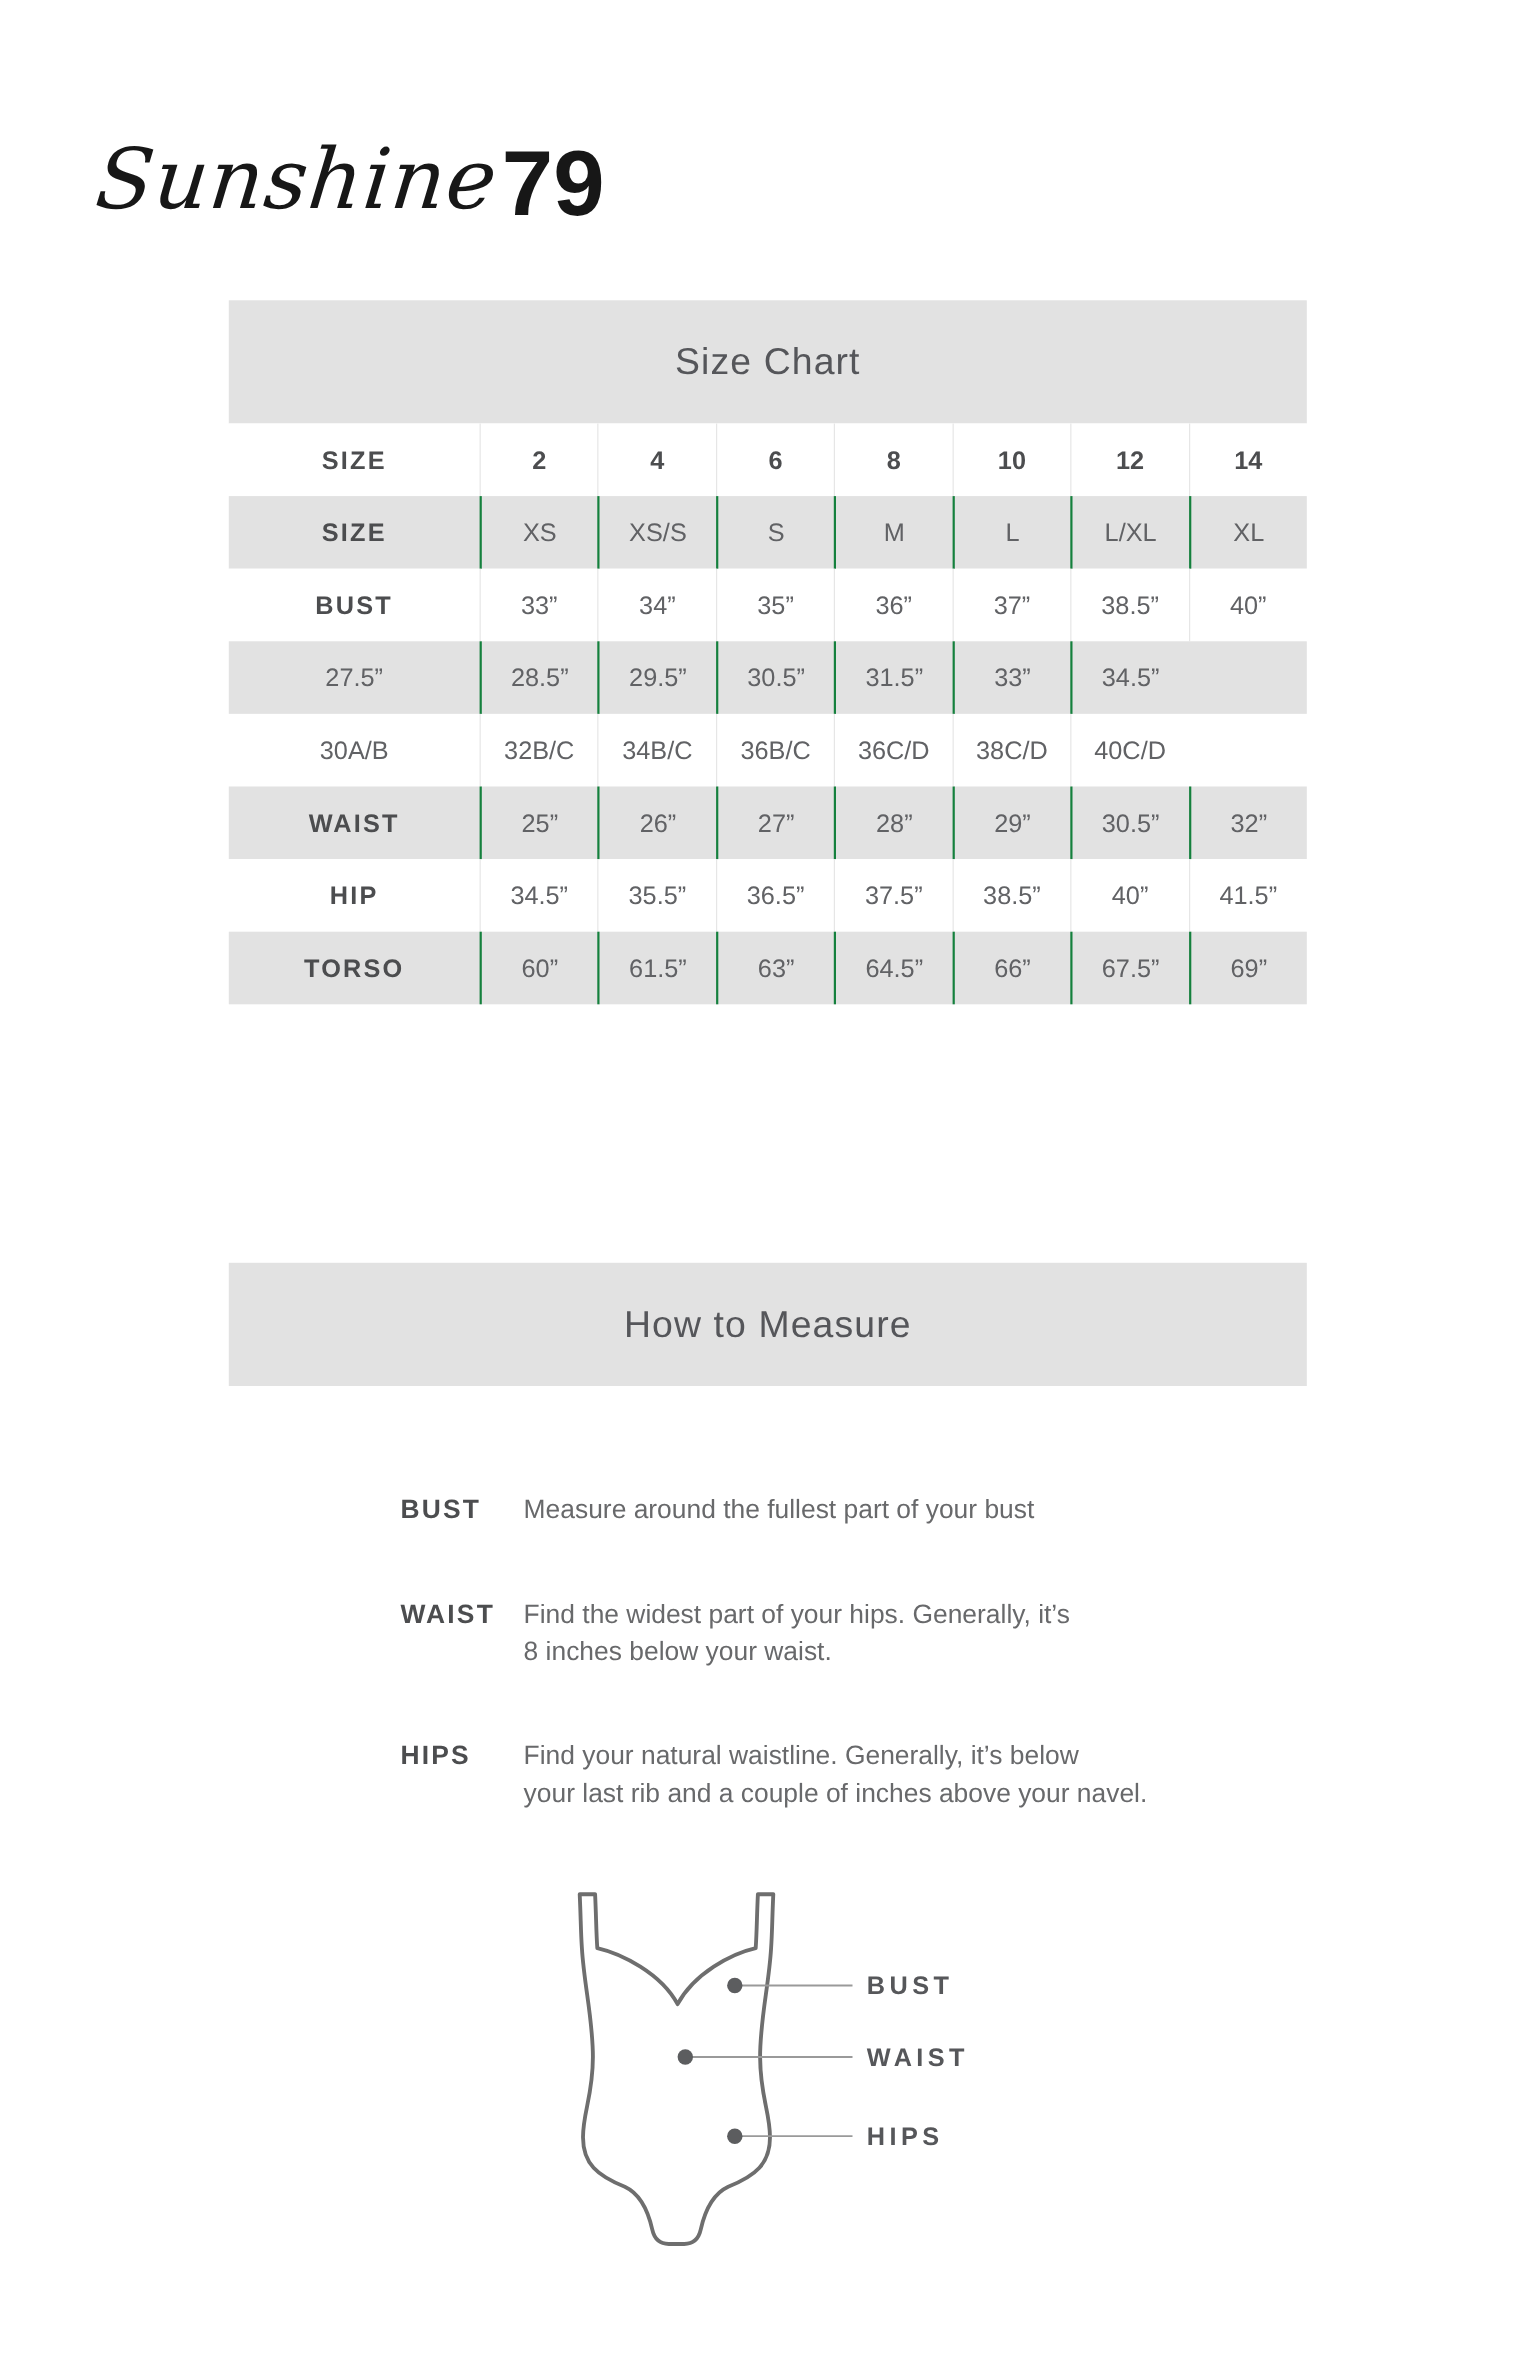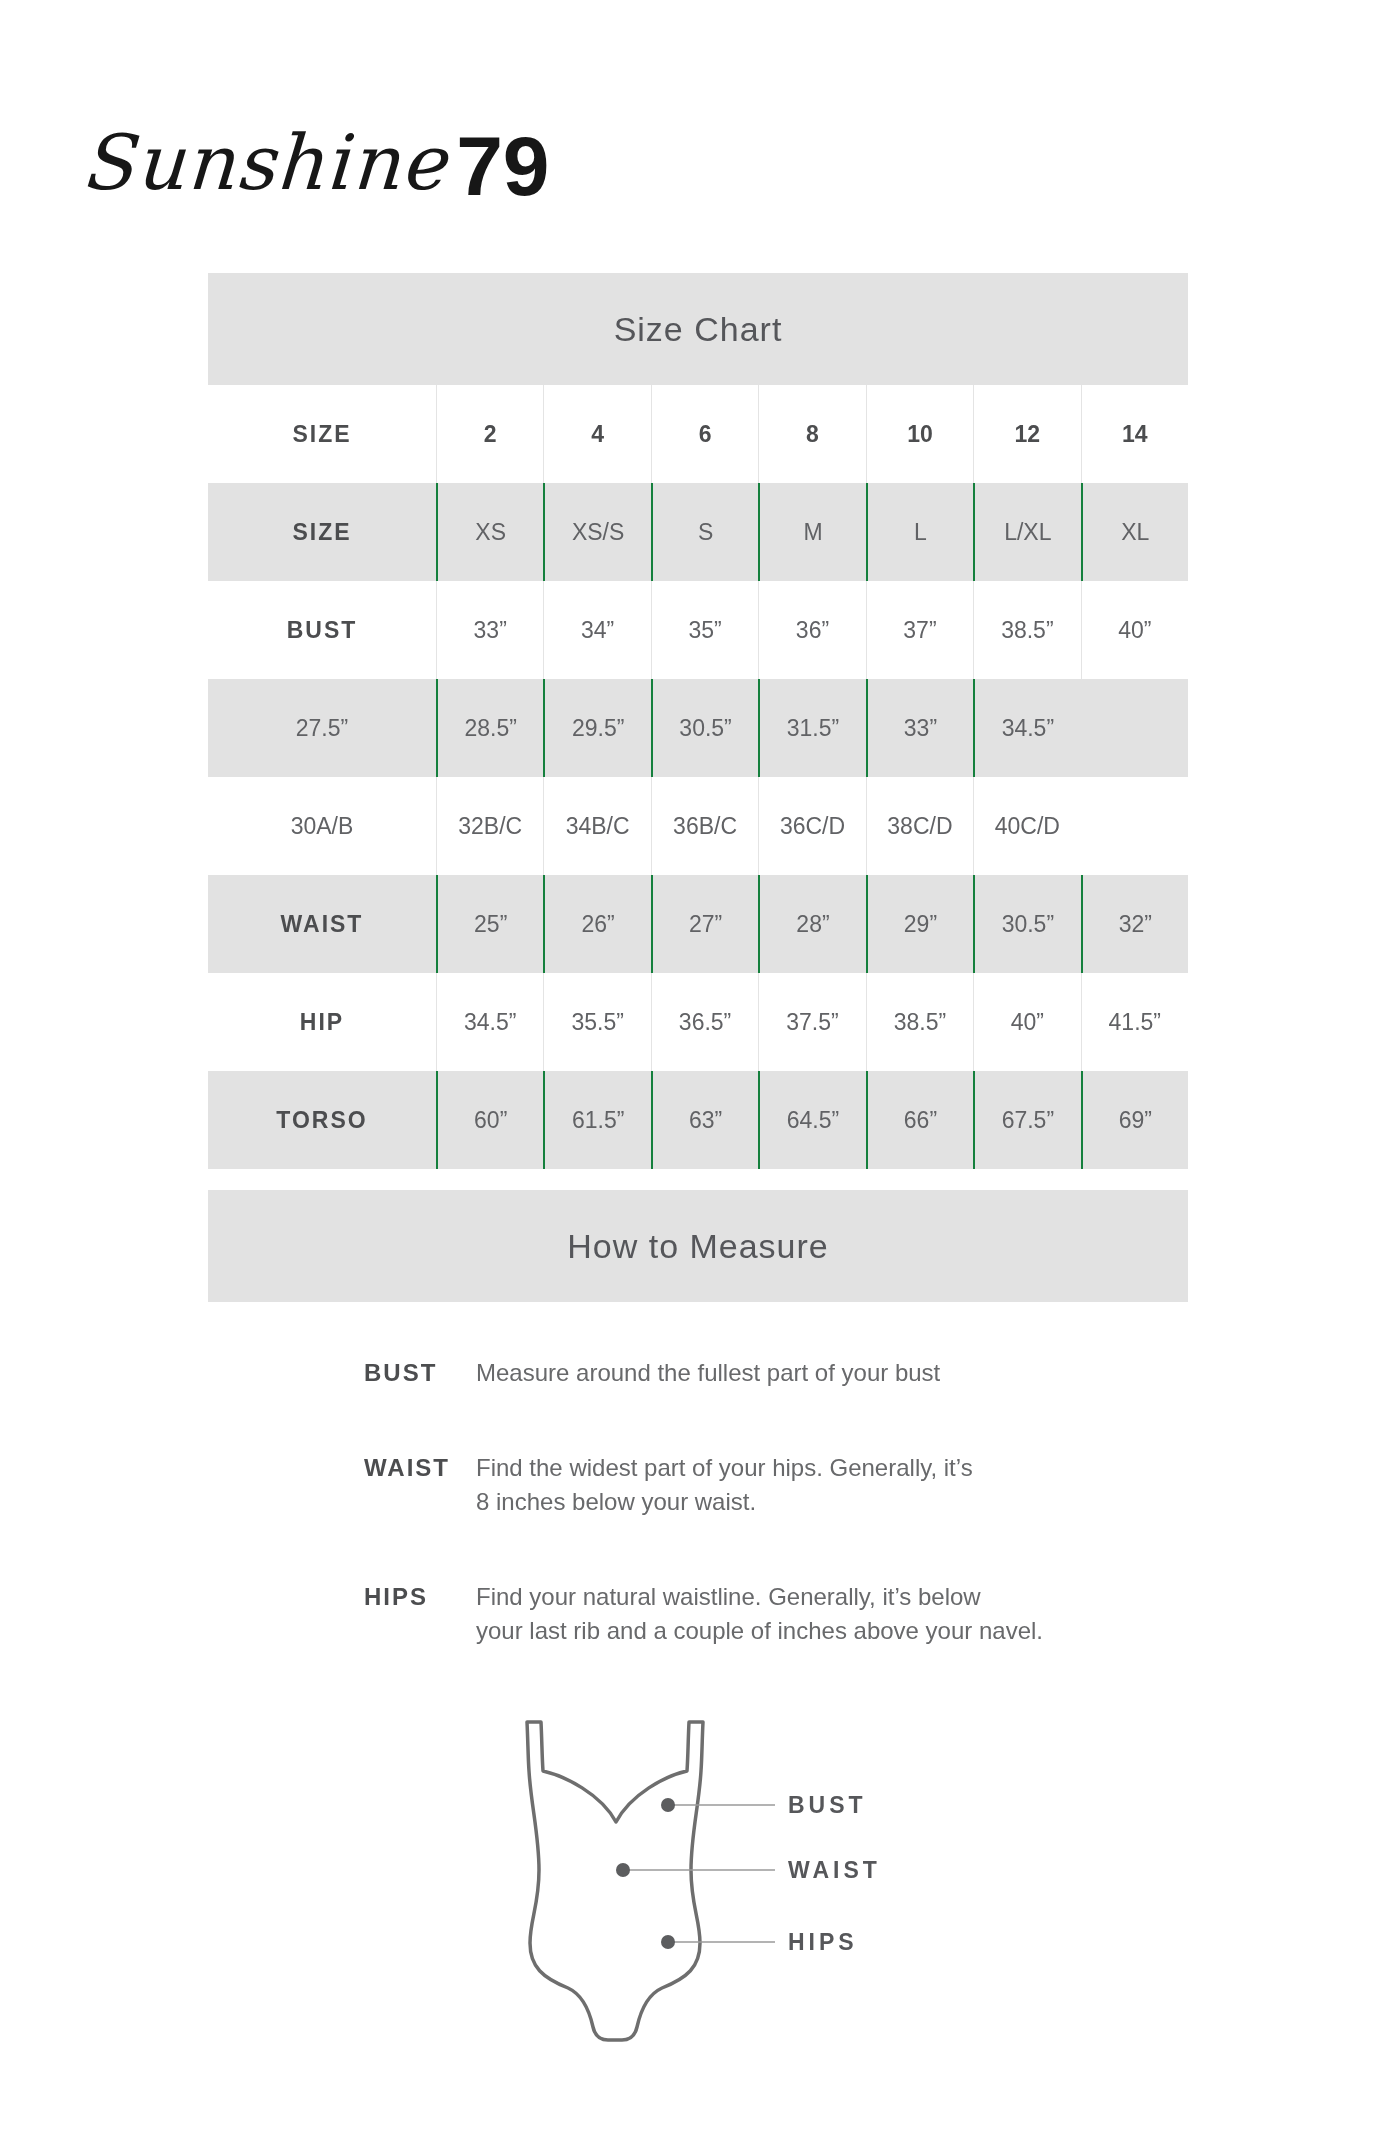--- a/index.html
+++ b/index.html
@@ -21,25 +21,25 @@
 
   
   .band {
     position:absolute; left:208px; width:980px; height:112px;
     background:#e2e2e2; display:flex; align-items:center; justify-content:center;
   }
   .band h2 {
     margin:0; font-size:34px; font-weight:normal; color:#55565a; letter-spacing:1px;
   }
   .band-size { top:273px; }
-  .band-measure { top:1190px; }
+  .band-measure { top:1148px; }
 
   
   .table { position:absolute; left:208px; top:385px; width:980px; }
-  .t-row { display:grid; grid-template-columns:228px repeat(7, 1fr); height:98px; background:#ffffff; }
+  .t-row { display:grid; grid-template-columns:228px repeat(7, 1fr); height:66px; background:#ffffff; }
   .t-row.shade { background:#e2e2e2; }
   .t-cell {
     display:flex; align-items:center; justify-content:center;
     font-size:23px; color:#616265;
   }
   .t-row:not(.shade) .t-cell + .t-cell { border-left:1px solid #e4e4e4; }
   .t-row.shade .t-cell + .t-cell { border-left:2px solid #15803d; }
   .t-label { font-weight:bold; color:#4c4d4f; letter-spacing:2px; }
   .t-row.first-values .t-cell { font-weight:bold; color:#4c4d4f; }
 

